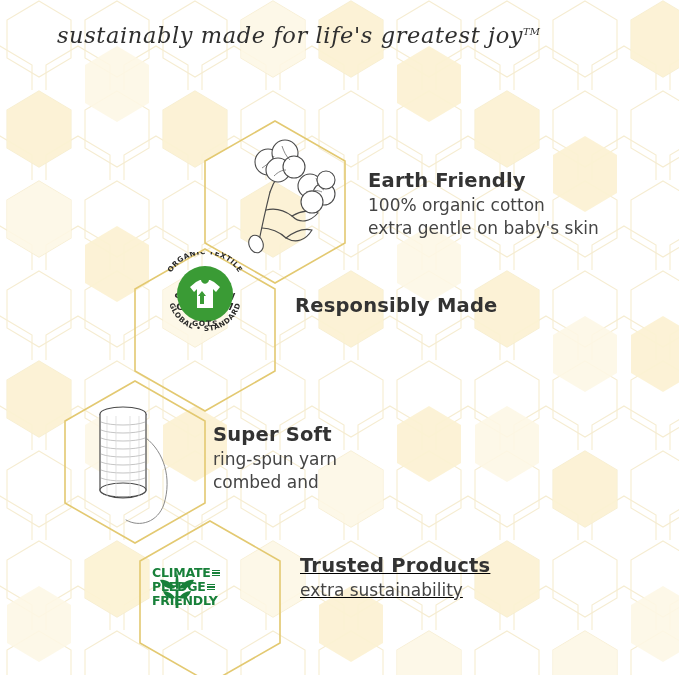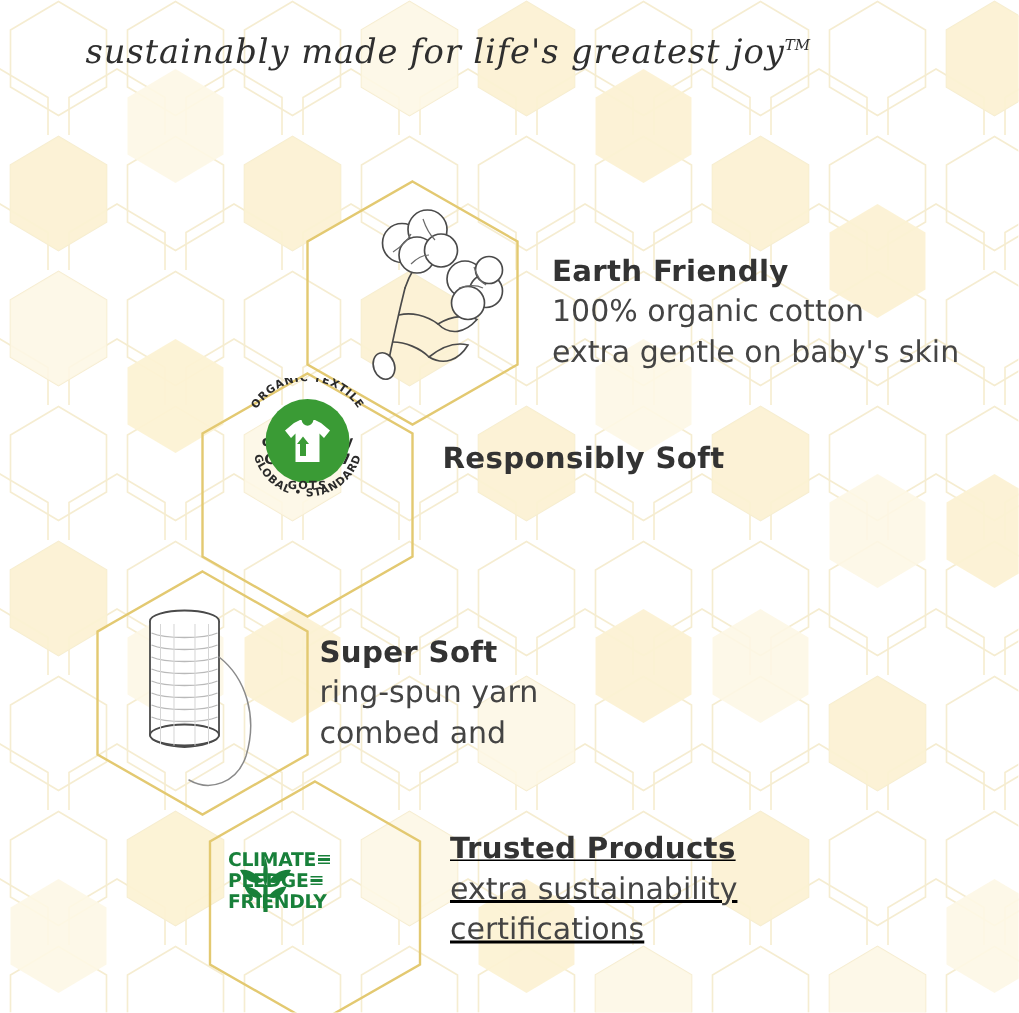--- a/index.html
+++ b/index.html
@@ -73,21 +73,21 @@
     font-family: "DejaVu Sans", sans-serif;
     font-weight: bold;
     font-size: 19.5px;
     color: #333333;
     letter-spacing: 0.2px;
     white-space: nowrap;
     margin-bottom: 2px;
   }
   .fline {
     font-family: "DejaVu Sans", sans-serif;
-    font-size: 20px;
+    font-size: 17px;
     color: #444444;
     white-space: nowrap;
     line-height: 1.33;
   }
 
   
   #feature-earth   { left: 200px; top: 118px; }
   #feature-earth .hexicon { left: 0; top: 0; }
   #feature-earth .ftext   { left: 168px; top: 35px; margin-top: 16px; }
 
@@ -303,21 +303,21 @@
             <textPath href="#gotsArcBot" startOffset="50%" text-anchor="middle">GLOBAL   •   STANDARD</textPath>
           </text>
           <text x="57" y="74" font-family="DejaVu Sans, sans-serif" font-size="7.5" font-weight="bold" fill="#2a2a2a" text-anchor="middle" letter-spacing="0.8">GOTS</text>
         </svg>
         <div class="gots-sub">organic</div>
         <div class="gots-sub small">certified by</div>
         <div class="gots-sub small" style="margin-top:0">CU 831717</div>
       </div>
     </div>
     <div class="ftext">
-      <div class="ftitle">Responsibly Soft</div>
+      <div class="ftitle">Responsibly Made</div>
     </div>
   </div>
 
   <div class="feature" id="feature-soft">
     <div class="hexicon">
       <svg width="150" height="168" viewBox="0 0 150 168">
         <polygon points="75,3 145,43 145,125 75,165 5,125 5,43" fill="none" stroke="#e3c971" stroke-width="1.6"></polygon>
         <g stroke="#4a4a4a" stroke-width="1.2" fill="#ffffff">
 
           <ellipse cx="63" cy="36" rx="23" ry="7"></ellipse>
@@ -391,17 +391,16 @@
             <path d="M6,25 C11,25 16,28 18,32 C13,34 8,31 6,25 Z"></path>
             <path d="M34,25 C29,25 24,28 22,32 C27,34 32,31 34,25 Z"></path>
             <path d="M18.6,24 L21.4,24 L21.4,42 L18.6,42 Z"></path>
           </g>
         </svg>
       </div>
     </div>
     <div class="ftext">
       <div class="ftitle">Trusted Products</div>
       <div class="fline">extra sustainability</div>
-      <div class="fline">certifications</div>
     </div>
   </div>
 
 </div>
 
 </body></html>

